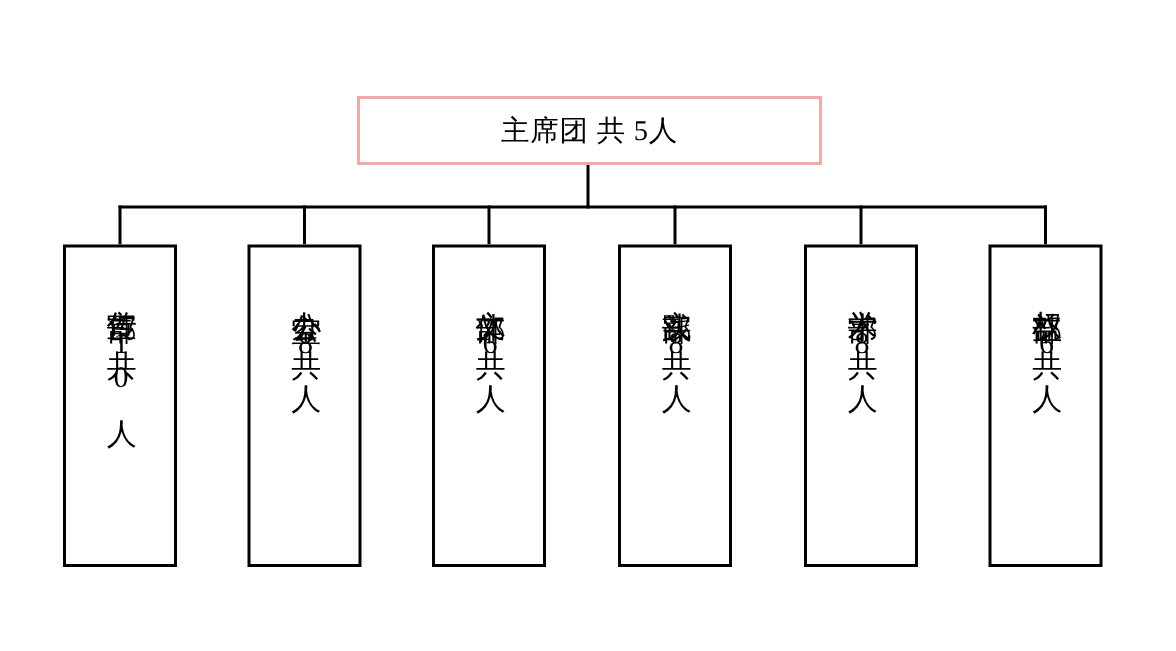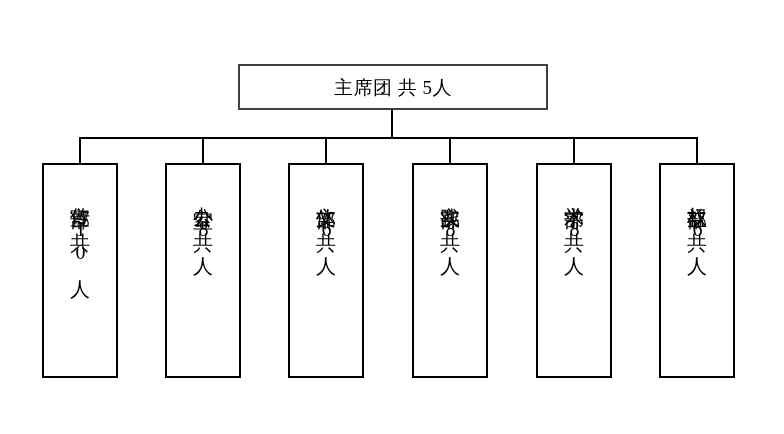--- a/index.html
+++ b/index.html
@@ -17,21 +17,21 @@
     font-family: "Liberation Serif", "DejaVu Serif", serif;
   }
 
   
   .root-box {
     position: absolute;
     left: 238px;
     top: 64px;
     width: 310px;
     height: 46px;
-    border: 2px solid #404040;
+    border: 2px solid #fca5a5;
     box-sizing: border-box;
     background: #ffffff;
     display: flex;
     align-items: center;
     justify-content: center;
   }
   .root-label {
     font-size: 19px;
     line-height: 1;
     color: #000000;

